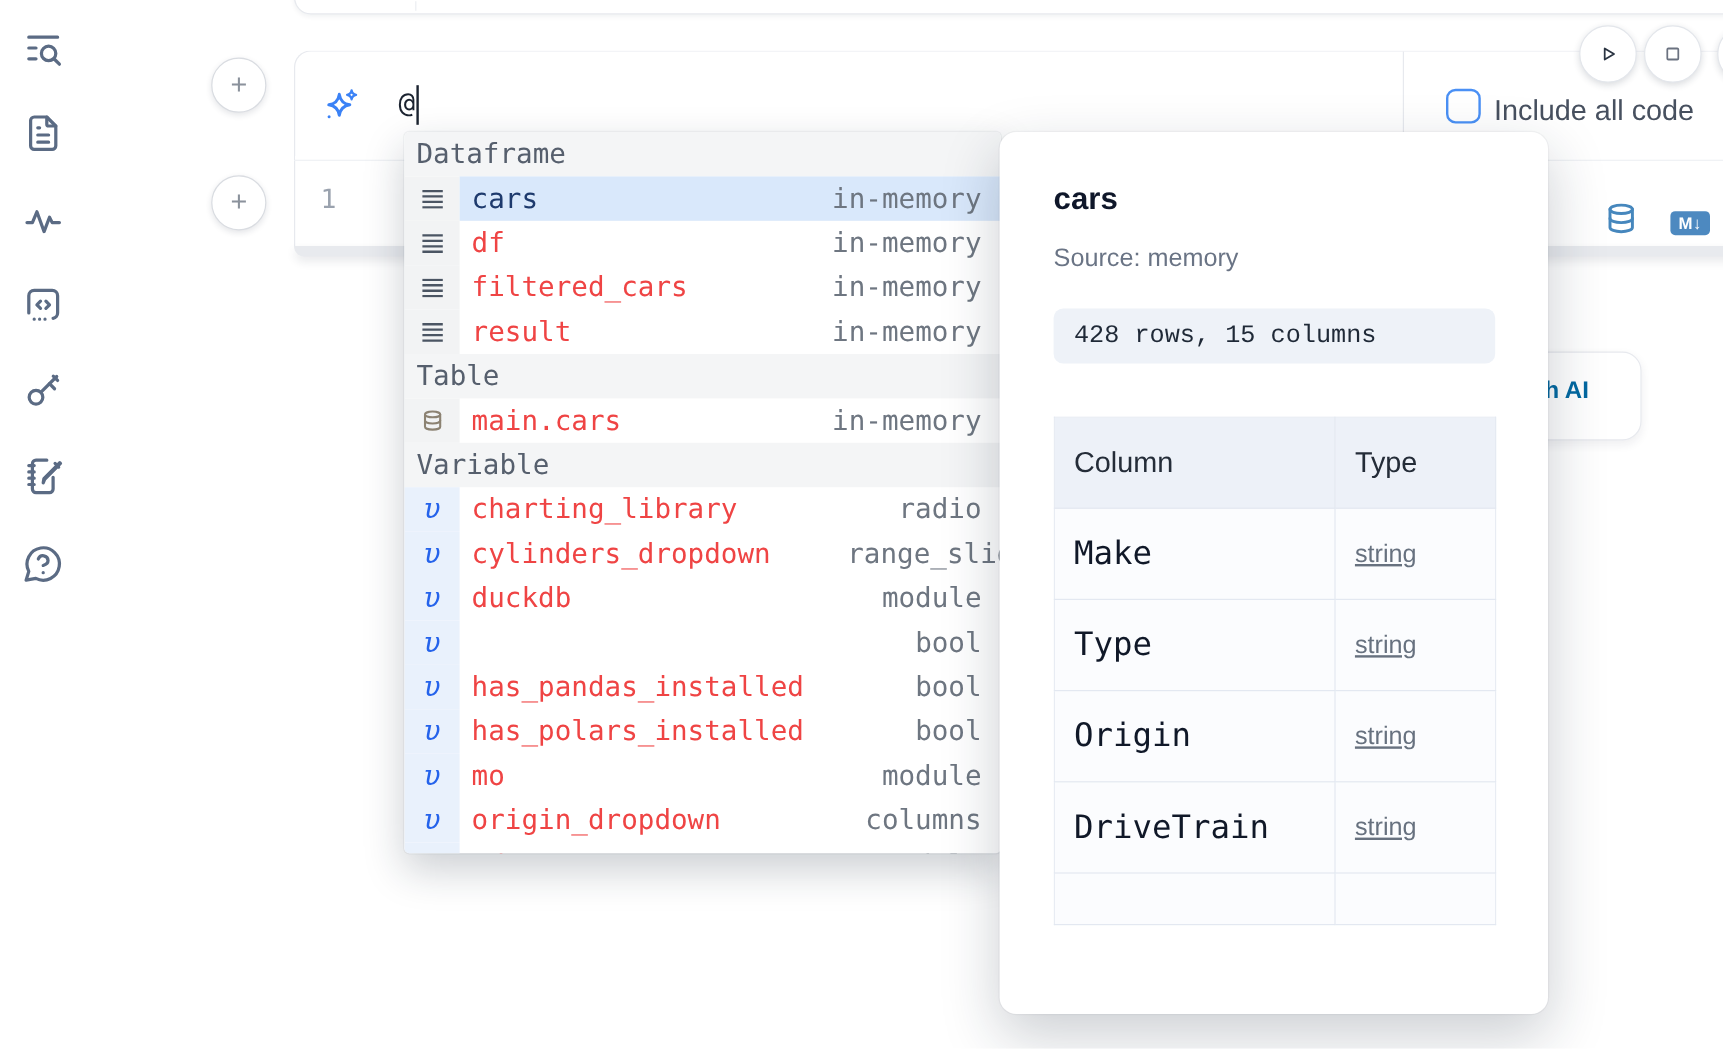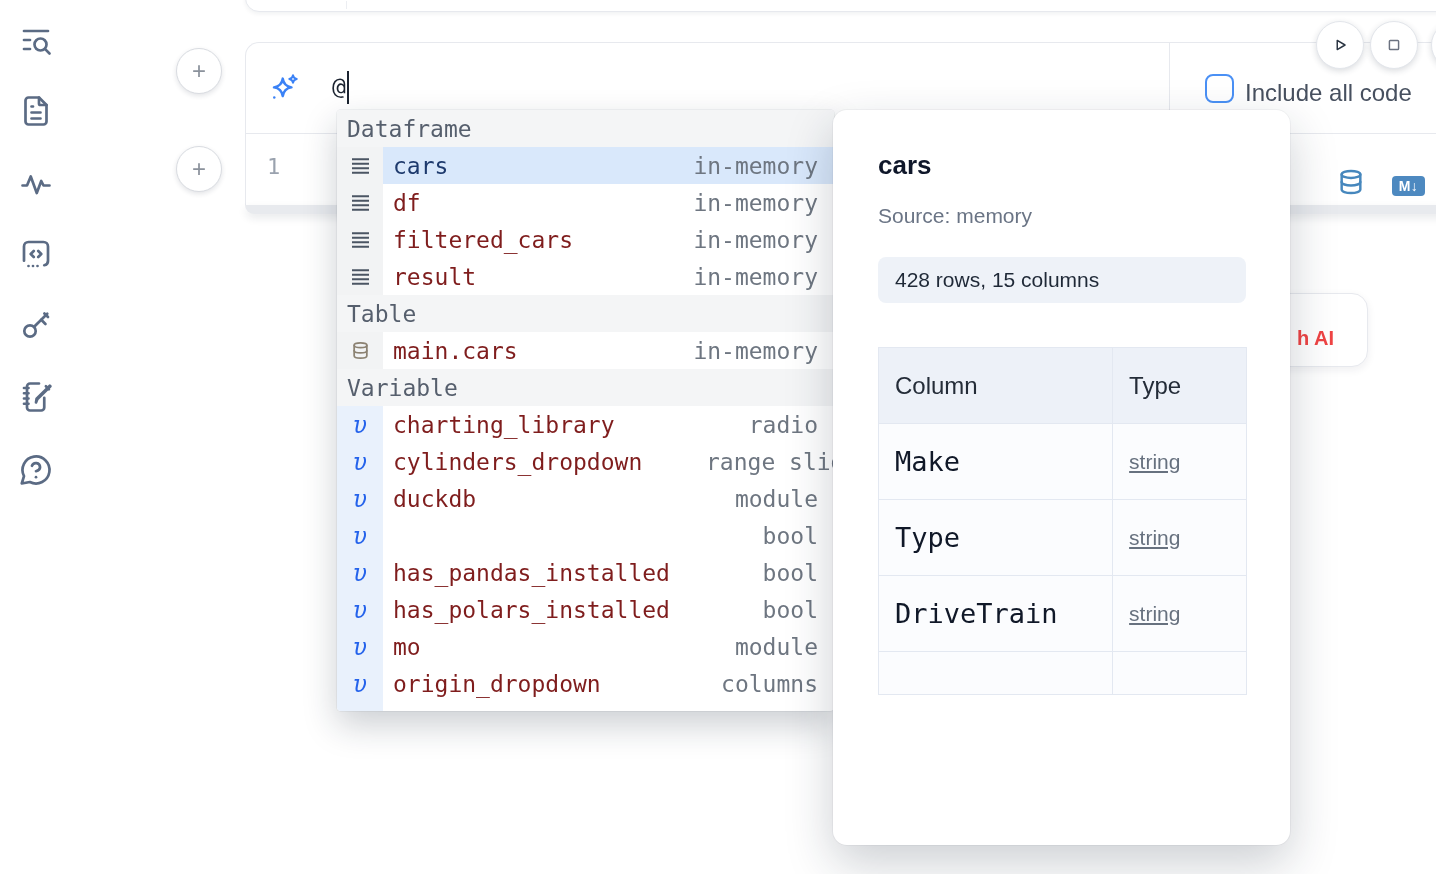--- a/index.html
+++ b/index.html
@@ -48,48 +48,48 @@
   
   .circle-btn{position:absolute;top:21px;width:46px;height:46px;border-radius:50%;background:#fff;
               border:1px solid #e3e6eb;box-shadow:0 2px 6px rgba(25,35,55,.16);
               display:flex;align-items:center;justify-content:center;z-index:15;cursor:pointer;}
   .circle-btn svg{width:22px;height:22px;fill:none;stroke-linejoin:round;stroke-linecap:round;}
 
   
   .ai-btn{position:absolute;left:1228px;top:293px;width:138px;height:72px;background:#fff;
           border:1px solid #e7e9ee;border-radius:16px;box-shadow:0 3px 8px rgba(25,35,55,.07);
           z-index:3;cursor:pointer;}
-  .ai-btn span{position:absolute;left:68px;top:21px;font-size:20px;font-weight:bold;color:#ef4444;white-space:pre;margin-top:12px;}
+  .ai-btn span{position:absolute;left:58px;top:21px;font-size:20px;font-weight:bold;color:#0369a1;white-space:pre;}
 
   
   .dropdown{position:absolute;left:337px;top:110px;width:497px;height:601px;background:#fff;
             border-radius:4px;overflow:hidden;z-index:30;font-family:"DejaVu Sans Mono",monospace;
             font-size:23px;box-shadow:0 0 0 1px rgba(20,30,50,.05),0 14px 34px rgba(25,35,55,.22);}
   .ac-header{height:37px;background:#f4f5f6;color:#565f6d;display:flex;align-items:center;
              padding-left:10px;box-sizing:border-box;text-align:center;}
   .ac-row{height:37px;display:flex;align-items:stretch;cursor:pointer;}
   .ac-gutter{width:46px;flex:none;background:#f2f3f4;display:flex;align-items:center;justify-content:center;}
   .ac-row.var .ac-gutter{background:#e9f1fc;}
   .ac-content{flex:1;display:flex;align-items:center;padding:0 16px 0 10px;min-width:0;}
   .ac-row.selected .ac-content{background:#d9e8fb;}
-  .ac-name{color:#7f1d1d;white-space:pre;}
+  .ac-name{color:#ef4444;white-space:pre;}
   .ac-row.selected .ac-name{color:#1e3a6d;}
   .ac-type{margin-left:auto;color:#6e7681;white-space:pre;}
   .ac-row.clip-type .ac-type{flex:none;width:128px;overflow:hidden;text-align:left;margin-right:-16px;}
   .upsilon{color:#2563eb;font-style:italic;font-size:23px;}
 
   
   .panel{position:absolute;left:833px;top:110px;width:457px;height:735px;background:#fff;
          border-radius:14px;z-index:40;
          box-shadow:0 0 0 1px rgba(20,30,50,.04),0 18px 48px rgba(25,35,55,.22);}
   .panel-title{position:absolute;left:45px;top:40px;font-size:26px;font-weight:bold;color:#0f172a;}
   .panel-source{position:absolute;left:45px;top:94px;font-size:21px;color:#6a7485;}
   .panel-pill{position:absolute;left:45px;top:147px;width:368px;height:46px;box-sizing:border-box;
               background:#eef2f8;border-radius:8px;font-size:21px;color:#1f2937;
-              display:flex;align-items:center;padding-left:17px;}
+              display:flex;align-items:center;padding-left:17px;font-family:Liberation Mono, monospace;}
   .tablewrap{position:absolute;left:45px;top:237px;width:369px;height:463px;overflow:hidden;}
   table.schema{width:100%;border-collapse:collapse;}
   table.schema th{background:#edf1f8;border:1px solid #e3e8f1;height:73px;text-align:left;
                   padding-left:16px;font-size:24px;font-weight:normal;color:#242c38;}
   table.schema th.c1{width:233px;} table.schema th.c2{width:136px;}
   table.schema td{border:1px solid #e3e8f1;height:73px;padding-left:16px;background:#fbfcfe;margin-left:46px;}
   td.col-name{font-family:"DejaVu Sans Mono",monospace;font-size:27px;color:#101828;}
   td.col-type{font-size:21px;color:#67717f;text-decoration:underline;}
   tr.partial td{height:40px;}
 </style>
@@ -359,20 +359,24 @@
         <tbody id="schema-body">
             <tr>
               <td class="col-name">Make</td>
               <td class="col-type">string</td>
             </tr>
             <tr>
               <td class="col-name">Type</td>
               <td class="col-type">string</td>
             </tr>
             <tr>
+              <td class="col-name">Origin</td>
+              <td class="col-type">string</td>
+            </tr>
+            <tr>
               <td class="col-name">DriveTrain</td>
               <td class="col-type">string</td>
             </tr>
             <tr class="partial">
               <td class="col-name"></td>
               <td class="col-type"></td>
             </tr>
           </tbody>
       </table>
     </div>

